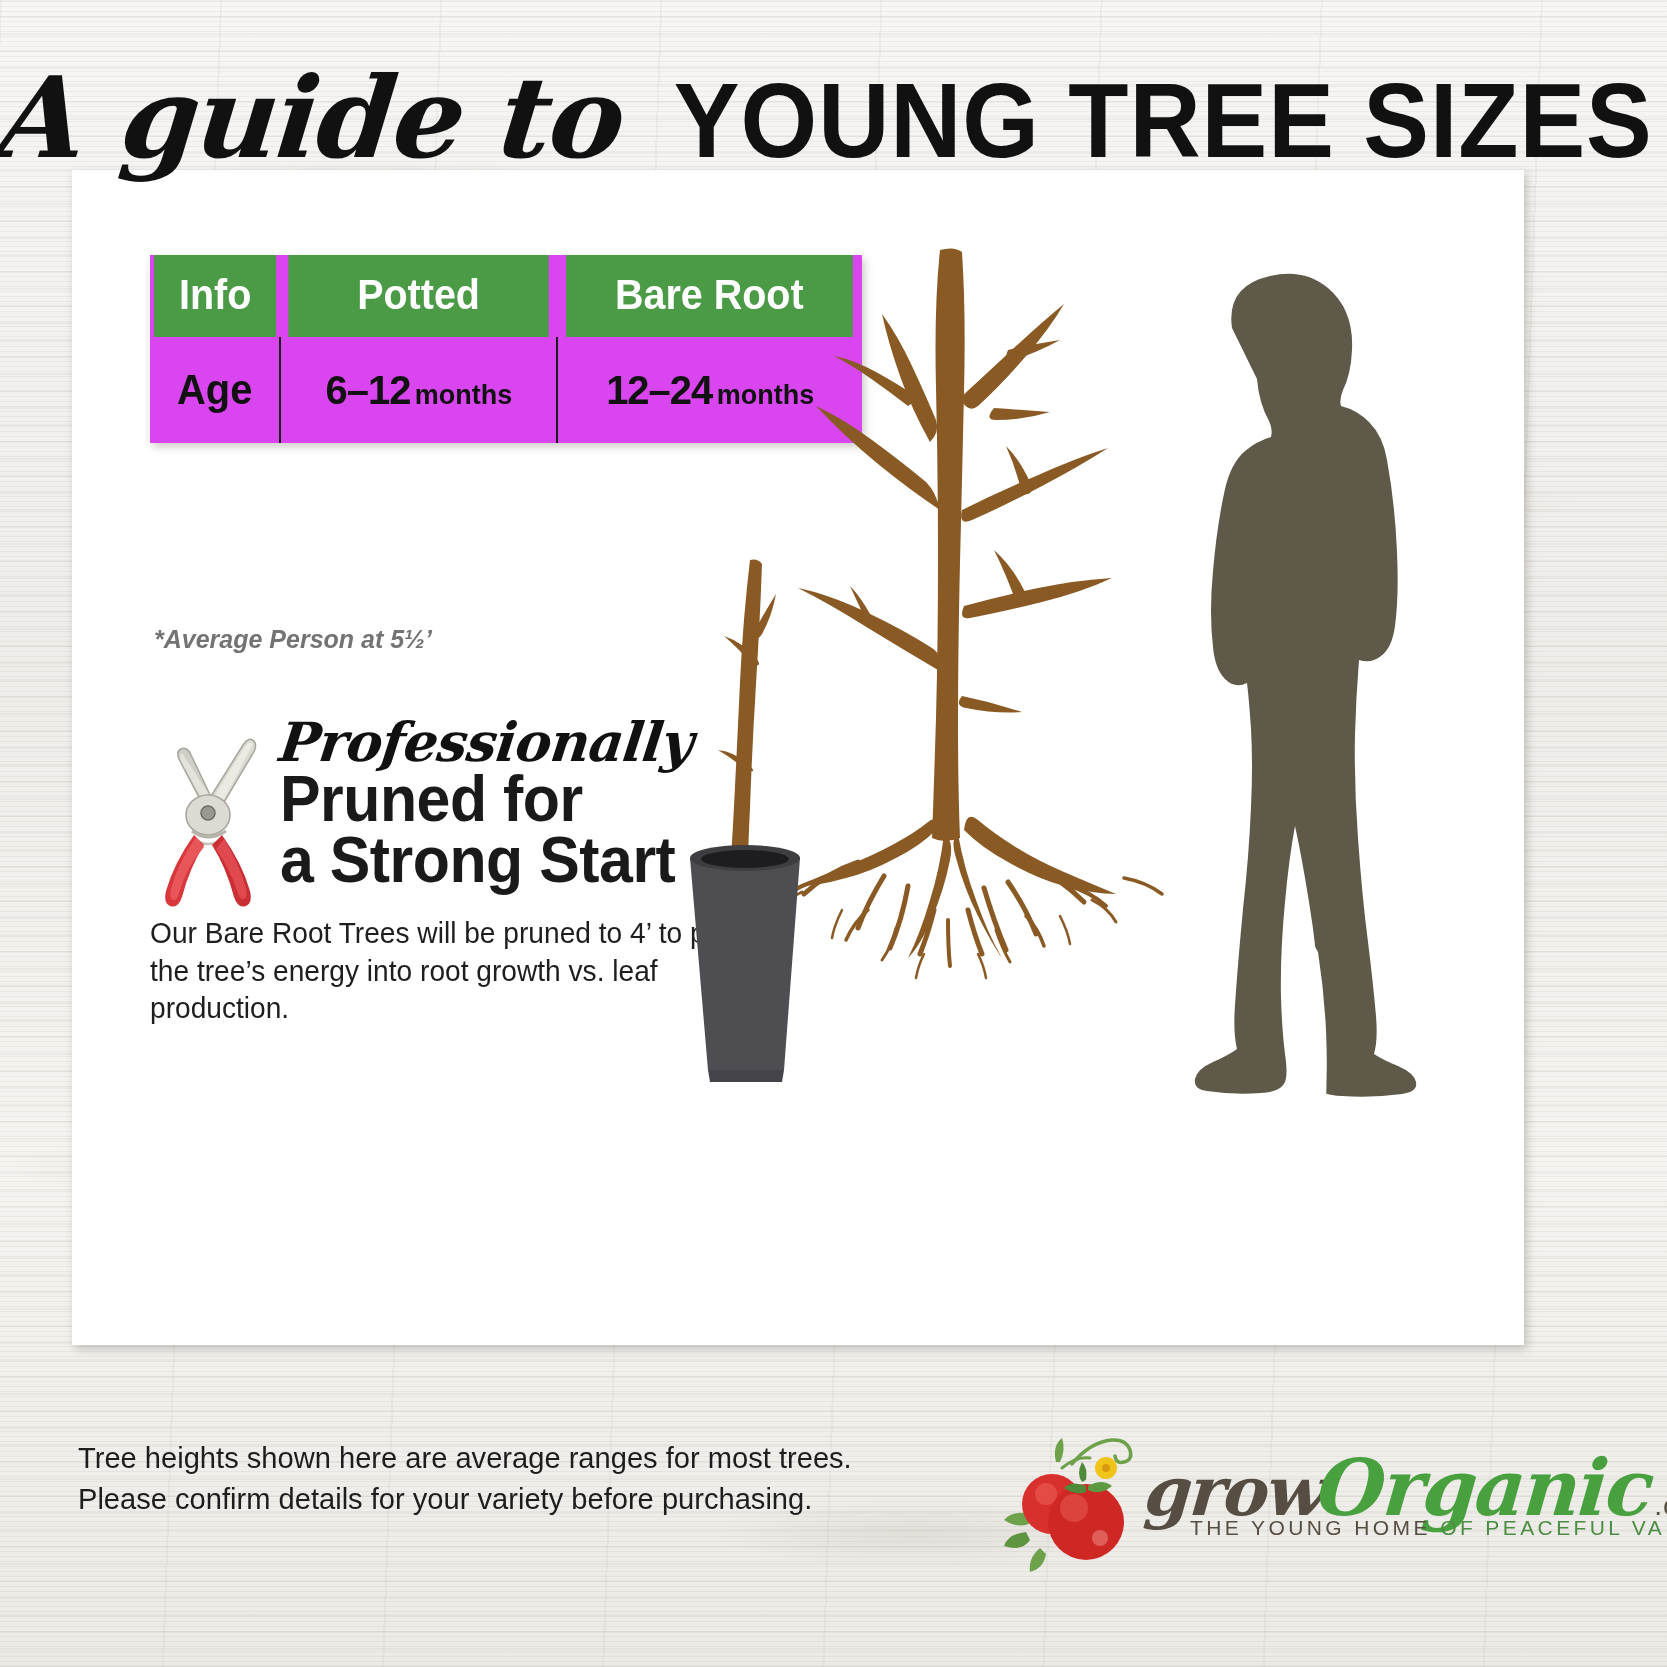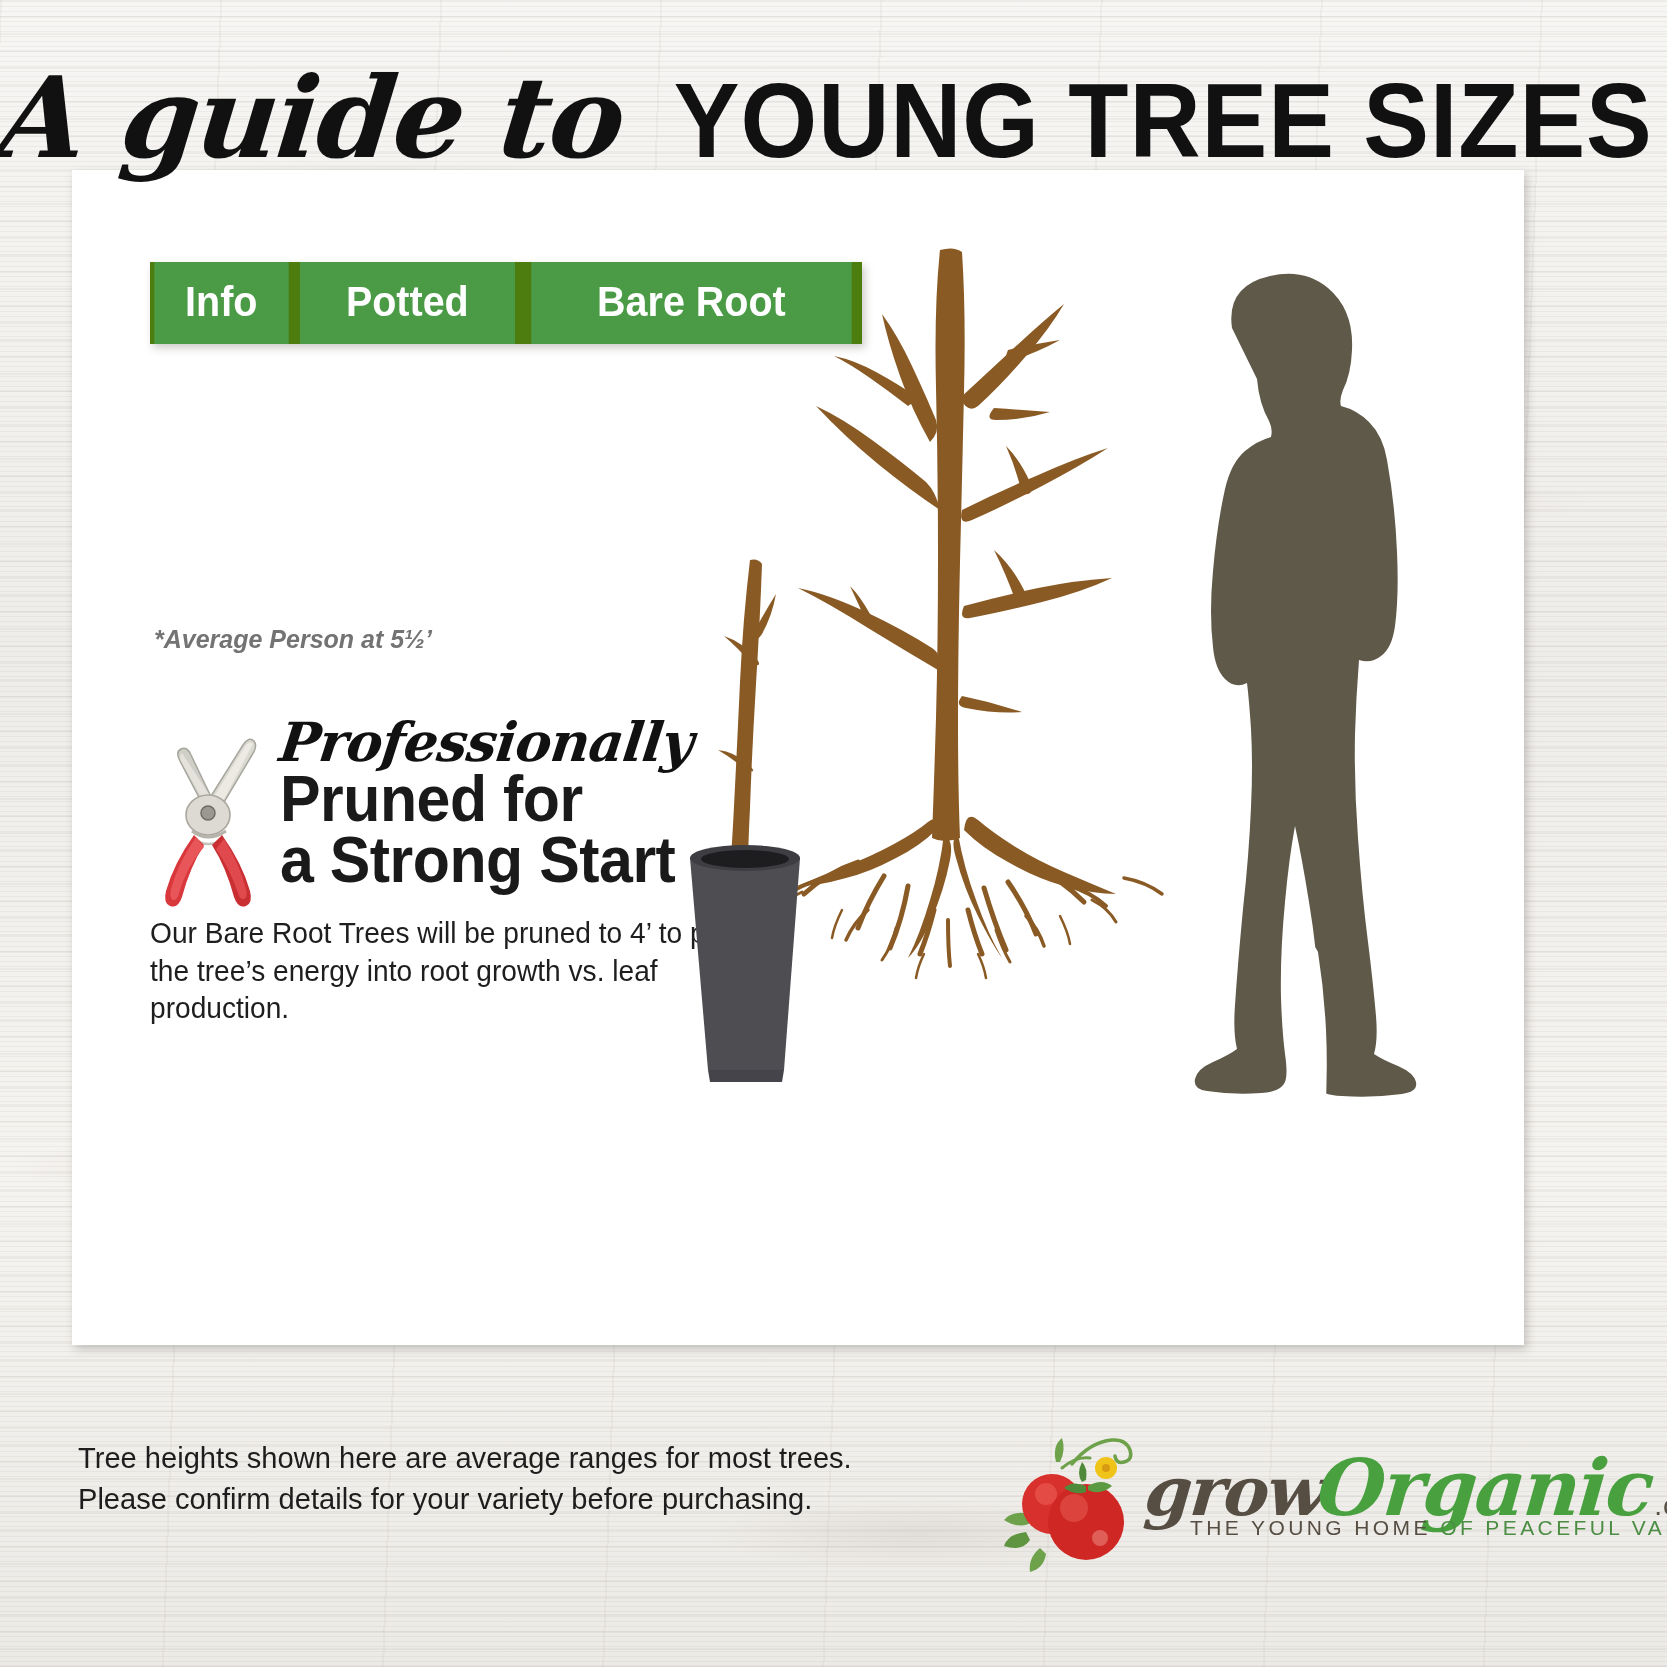--- a/index.html
+++ b/index.html
@@ -68,24 +68,24 @@
   
   #card{
     position:absolute;left:72px;top:170px;width:1452px;height:1175px;
     background:#ffffff;
     box-shadow:3px 4px 9px rgba(90,85,78,0.30);
     z-index:4;
   }
 
   
   #sizetable{
-    position:absolute;left:78px;top:92px;width:712px;
+    position:absolute;left:78px;top:85px;width:712px;
     border-collapse:collapse;
     box-shadow:3px 4px 8px rgba(80,75,68,0.28);
-    background:#4d7c0f;
+    background:#d946ef;
   }
   #sizetable th{
     background:#4a9a46;color:#fff;
     font-family:"Liberation Sans Narrow","Liberation Sans",sans-serif;
     font-weight:bold;font-size:42px;
     padding:16px 6px 18px;
     transform:scaleX(0.94);
     border:none;
   }
   #sizetable td{
@@ -188,20 +188,31 @@
 
   <table id="sizetable">
     <thead>
       <tr>
         <th>Info</th>
         <th>Potted</th>
         <th>Bare Root</th>
       </tr>
     </thead>
     <tbody>
+      <tr>
+        <td class="rowlabel">Age</td>
+        <td>
+          <span class="big dash">6–12</span>
+          <span class="sml">months</span>
+        </td>
+        <td>
+          <span class="big dash">12–24</span>
+          <span class="sml">months</span>
+        </td>
+      </tr>
     </tbody>
   </table>
 
   <div id="avgnote">*Average Person at 5½’</div>
 
   <div id="pruned">
 
     <svg id="shears" viewBox="0 0 130 190">
 
       <path d="M58 78 L93 22 Q99 13 104 18 Q108 23 102 32 L70 86 Z" fill="#d9d9d2" stroke="#a6a69d" stroke-width="1.5"></path>

